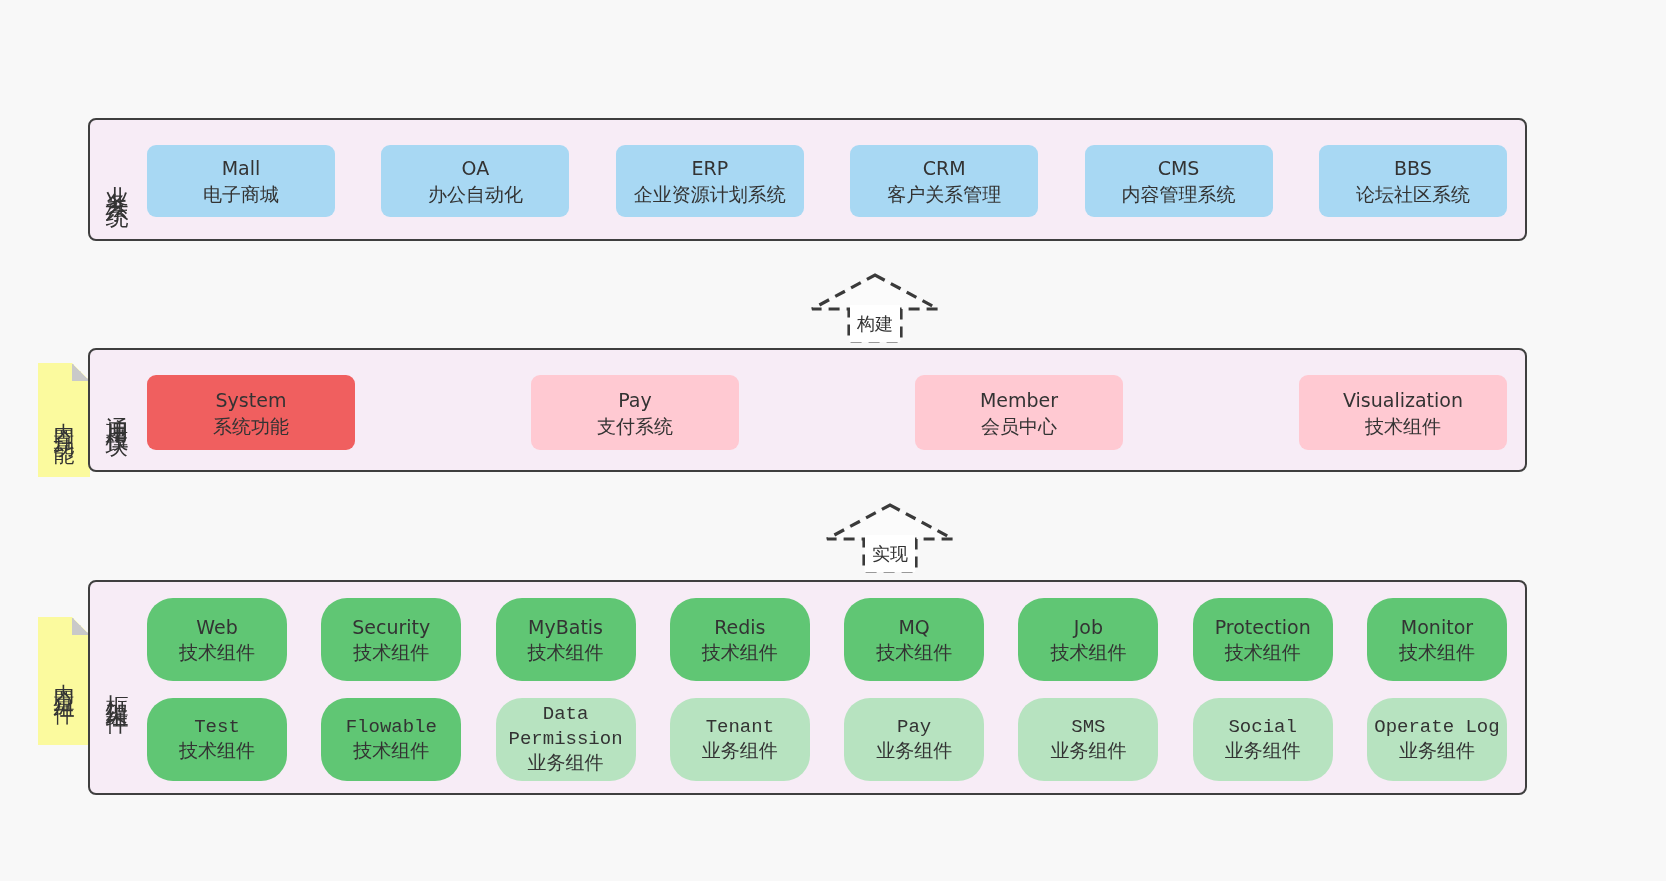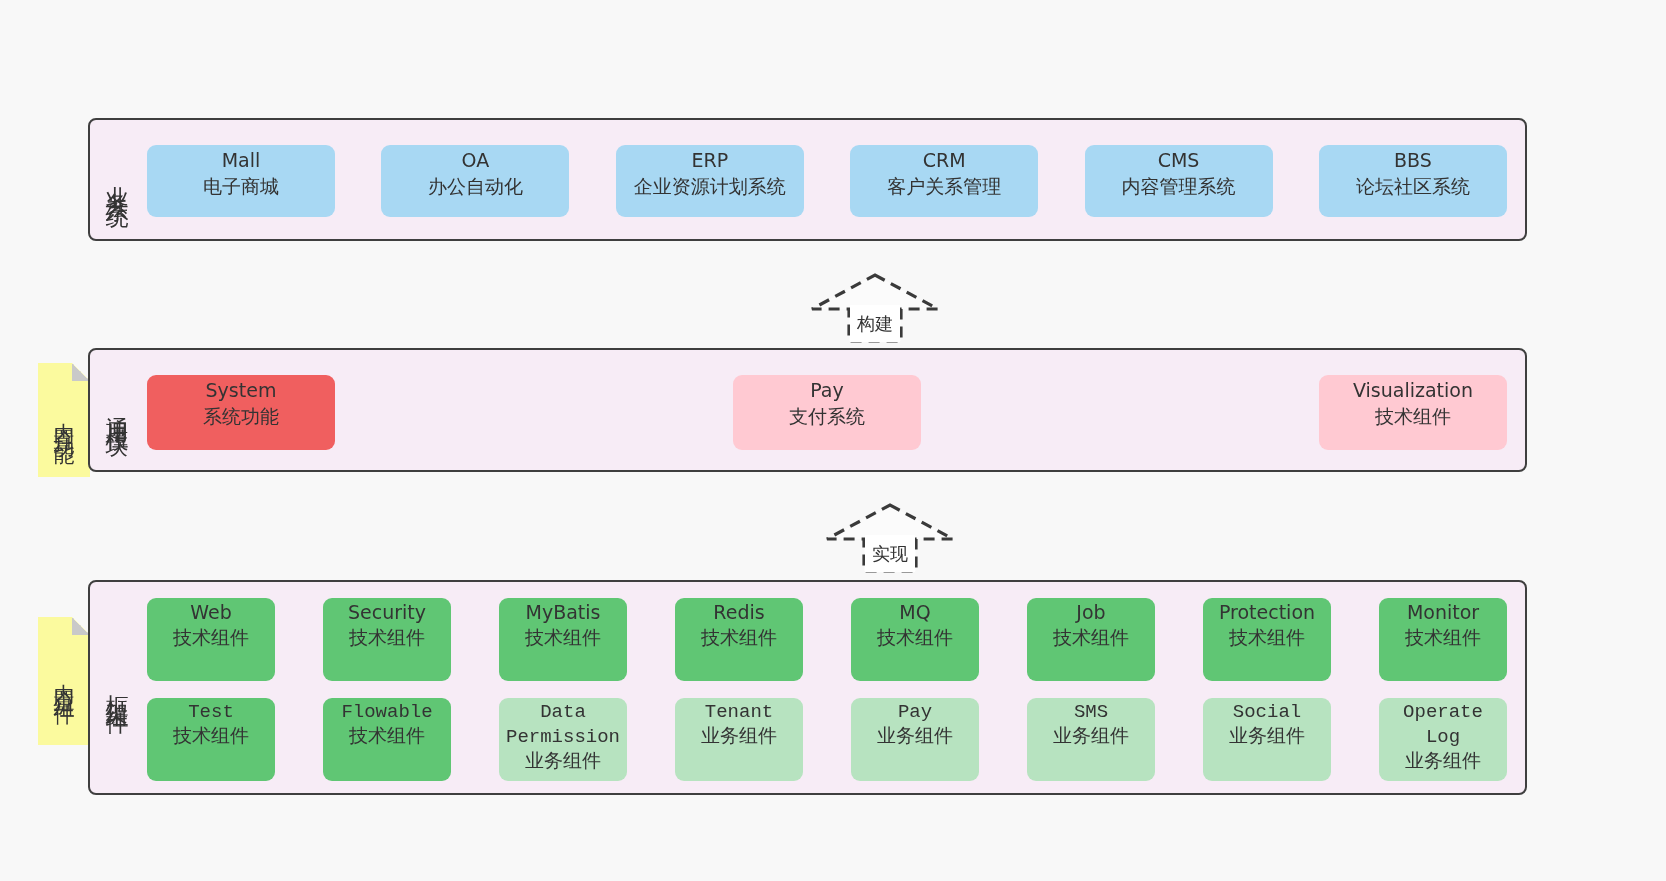--- a/index.html
+++ b/index.html
@@ -26,27 +26,27 @@
   .row{
     position:absolute;left:57px;right:18px;
     display:flex;justify-content:space-between;
   }
   .row-business{top:25px;}
   .row-modules{top:25px;}
   .row-comp1{top:16px;}
   .row-comp2{top:116px;font-family:Liberation Mono, monospace;}
   .box{
     border-radius:9px;display:flex;flex-direction:column;
-    align-items:center;text-align:center;
+    align-items:center;justify-content:center;text-align:center;
     font-size:19px;line-height:26px;color:#333;box-sizing:border-box;
     padding:2px 6px;
   }
   .box-wide{width:188px;height:72px;}
-  .box-mid{width:188px;height:75px;}
-  .box-sm{width:128px;height:83px;line-height:25px;}
+  .box-mid{width:208px;height:75px;}
+  .box-sm{width:140px;height:83px;line-height:25px;border-radius:26px;}
   .blue{background:#a8d8f3;}
   .red{background:#f05f5f;}
   .pink{background:#ffc9d2;}
   .green{background:#60c674;}
   .green-light{background:#b7e3c0;}
   .sticky{
     position:absolute;left:38px;width:52px;background:#fbfa9e;
     clip-path:polygon(0 0,calc(100% - 18px) 0,100% 18px,100% 100%,0 100%);
     display:flex;align-items:center;justify-content:center;
     writing-mode:vertical-rl;text-orientation:upright;
@@ -108,20 +108,24 @@
     <div class="row row-modules">
       <div class="box box-mid red">
         <div>System</div>
         <div>系统功能</div>
       </div>
       <div class="box box-mid pink">
         <div>Pay</div>
         <div>支付系统</div>
       </div>
       <div class="box box-mid pink">
+        <div>Member</div>
+        <div>会员中心</div>
+      </div>
+      <div class="box box-mid pink">
         <div>Visualization</div>
         <div>技术组件</div>
       </div>
     </div>
   </div>
 
   <svg class="arrow" style="left:824px;top:502px;" width="132" height="72" viewBox="0 0 132 72">
     <path d="M66 3 L129 37 L92 37 L92 69 L40 69 L40 37 L3 37 Z" fill="#fbfbfb" stroke="#3a3a3a" stroke-width="3.2" stroke-dasharray="11 7"></path>
     <rect x="41" y="33" width="50" height="37" fill="#ffffff"></rect>
     <text x="66" y="58" text-anchor="middle" font-size="18" fill="#333333">实现</text>

